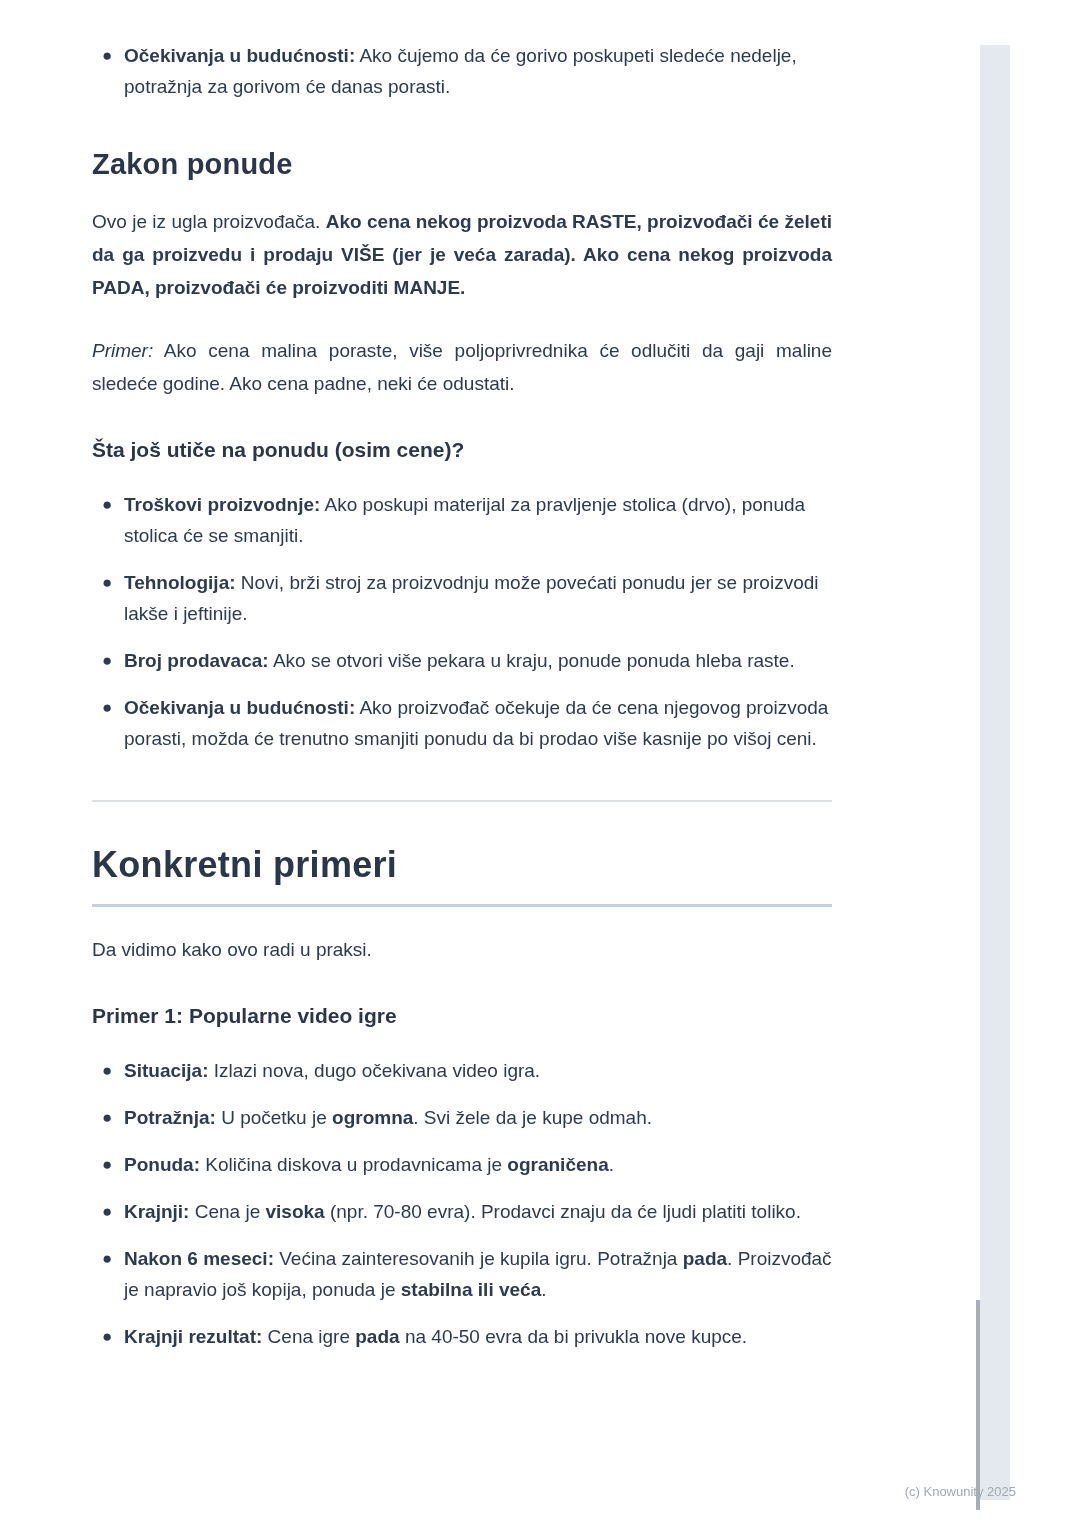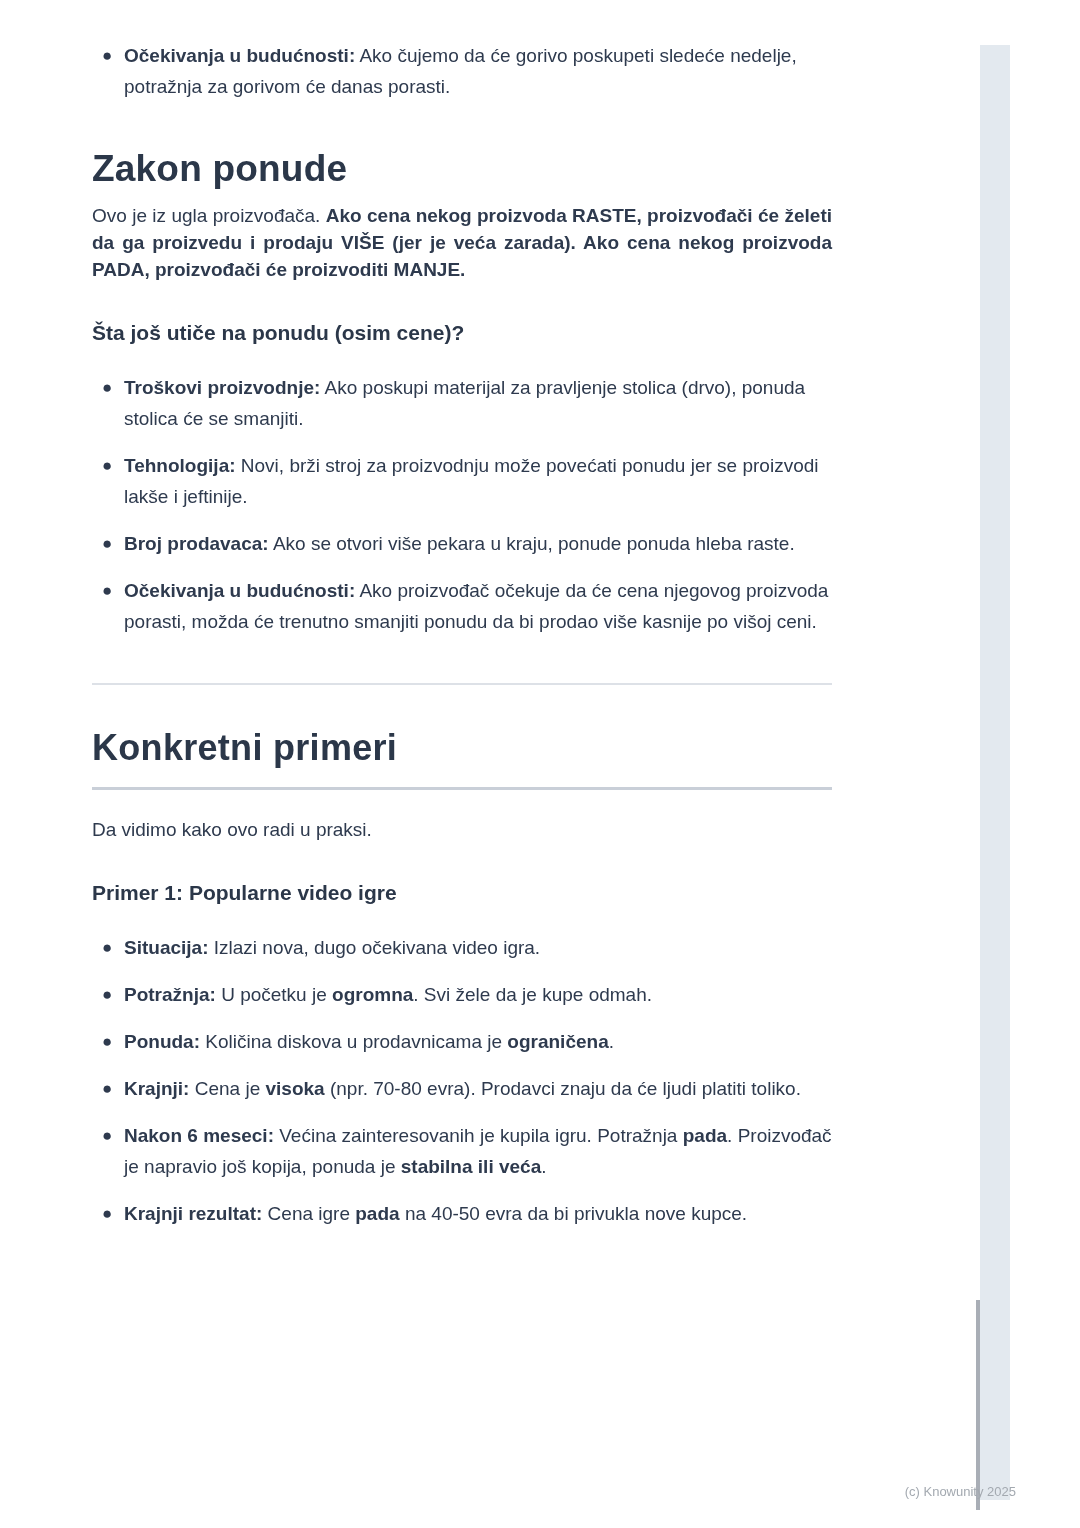--- a/index.html
+++ b/index.html
@@ -36,35 +36,35 @@
   h1 {
     font-size: 36px;
     font-weight: 700;
     margin: 42px 0 26px 0;
     padding-bottom: 18px;
     border-bottom: 3px solid var(--underline-color, #c9cfd8);
     color: var(--heading-color, #2b3749);
     letter-spacing: 0.3px;
   }
   h2 {
-    font-size: 37px;
+    font-size: 29px;
     font-weight: 700;
-    margin: 46px 0 12px 0;
+    margin: 46px 0 24px 0;
     color: var(--heading-color, #2b3749);
     letter-spacing: 0.2px;
   }
   h3 {
     font-size: 21px;
     font-weight: 700;
     margin: 38px 0 27px 0;
     color: var(--heading-color, #2b3749);
   }
   p {
     font-size: 19px;
-    line-height: 27px;
+    line-height: 33px;
     margin: 0 0 30px 0;
   }
   .just { text-align: justify; }
   .divider {
     border: none;
     border-top: 2px solid var(--divider-color, #dde1e7);
     margin: 46px 0 0 0;
   }
   .seg-bold { font-weight: 700; margin-top: 21px; }
   .seg-italic { font-style: italic; }
@@ -104,20 +104,21 @@
       <li>
         <span class="dot">●</span>
         <span class="li-text"><span class="seg-bold">Očekivanja u budućnosti:</span><span> Ako čujemo da će gorivo poskupeti sledeće nedelje, potražnja za gorivom će danas porasti.</span></span>
       </li>
     </ul>
 
     <h2>Zakon ponude</h2>
 
     <p class="just"><span>Ovo je iz ugla proizvođača. </span><span class="seg-bold">Ako cena nekog proizvoda RASTE, proizvođači će želeti da ga proizvedu i prodaju VIŠE (jer je veća zarada). Ako cena nekog proizvoda PADA, proizvođači će proizvoditi MANJE.</span></p>
 
+    <p class="just"><span class="seg-italic">Primer:</span><span> Ako cena malina poraste, više poljoprivrednika će odlučiti da gaji maline sledeće godine. Ako cena padne, neki će odustati.</span></p>
 
     <h3>Šta još utiče na ponudu (osim cene)?</h3>
 
     <ul class="blist">
       <li>
         <span class="dot">●</span>
         <span class="li-text"><span class="seg-bold">Troškovi proizvodnje:</span><span> Ako poskupi materijal za pravljenje stolica (drvo), ponuda stolica će se smanjiti.</span></span>
       </li>
       <li>
         <span class="dot">●</span>

